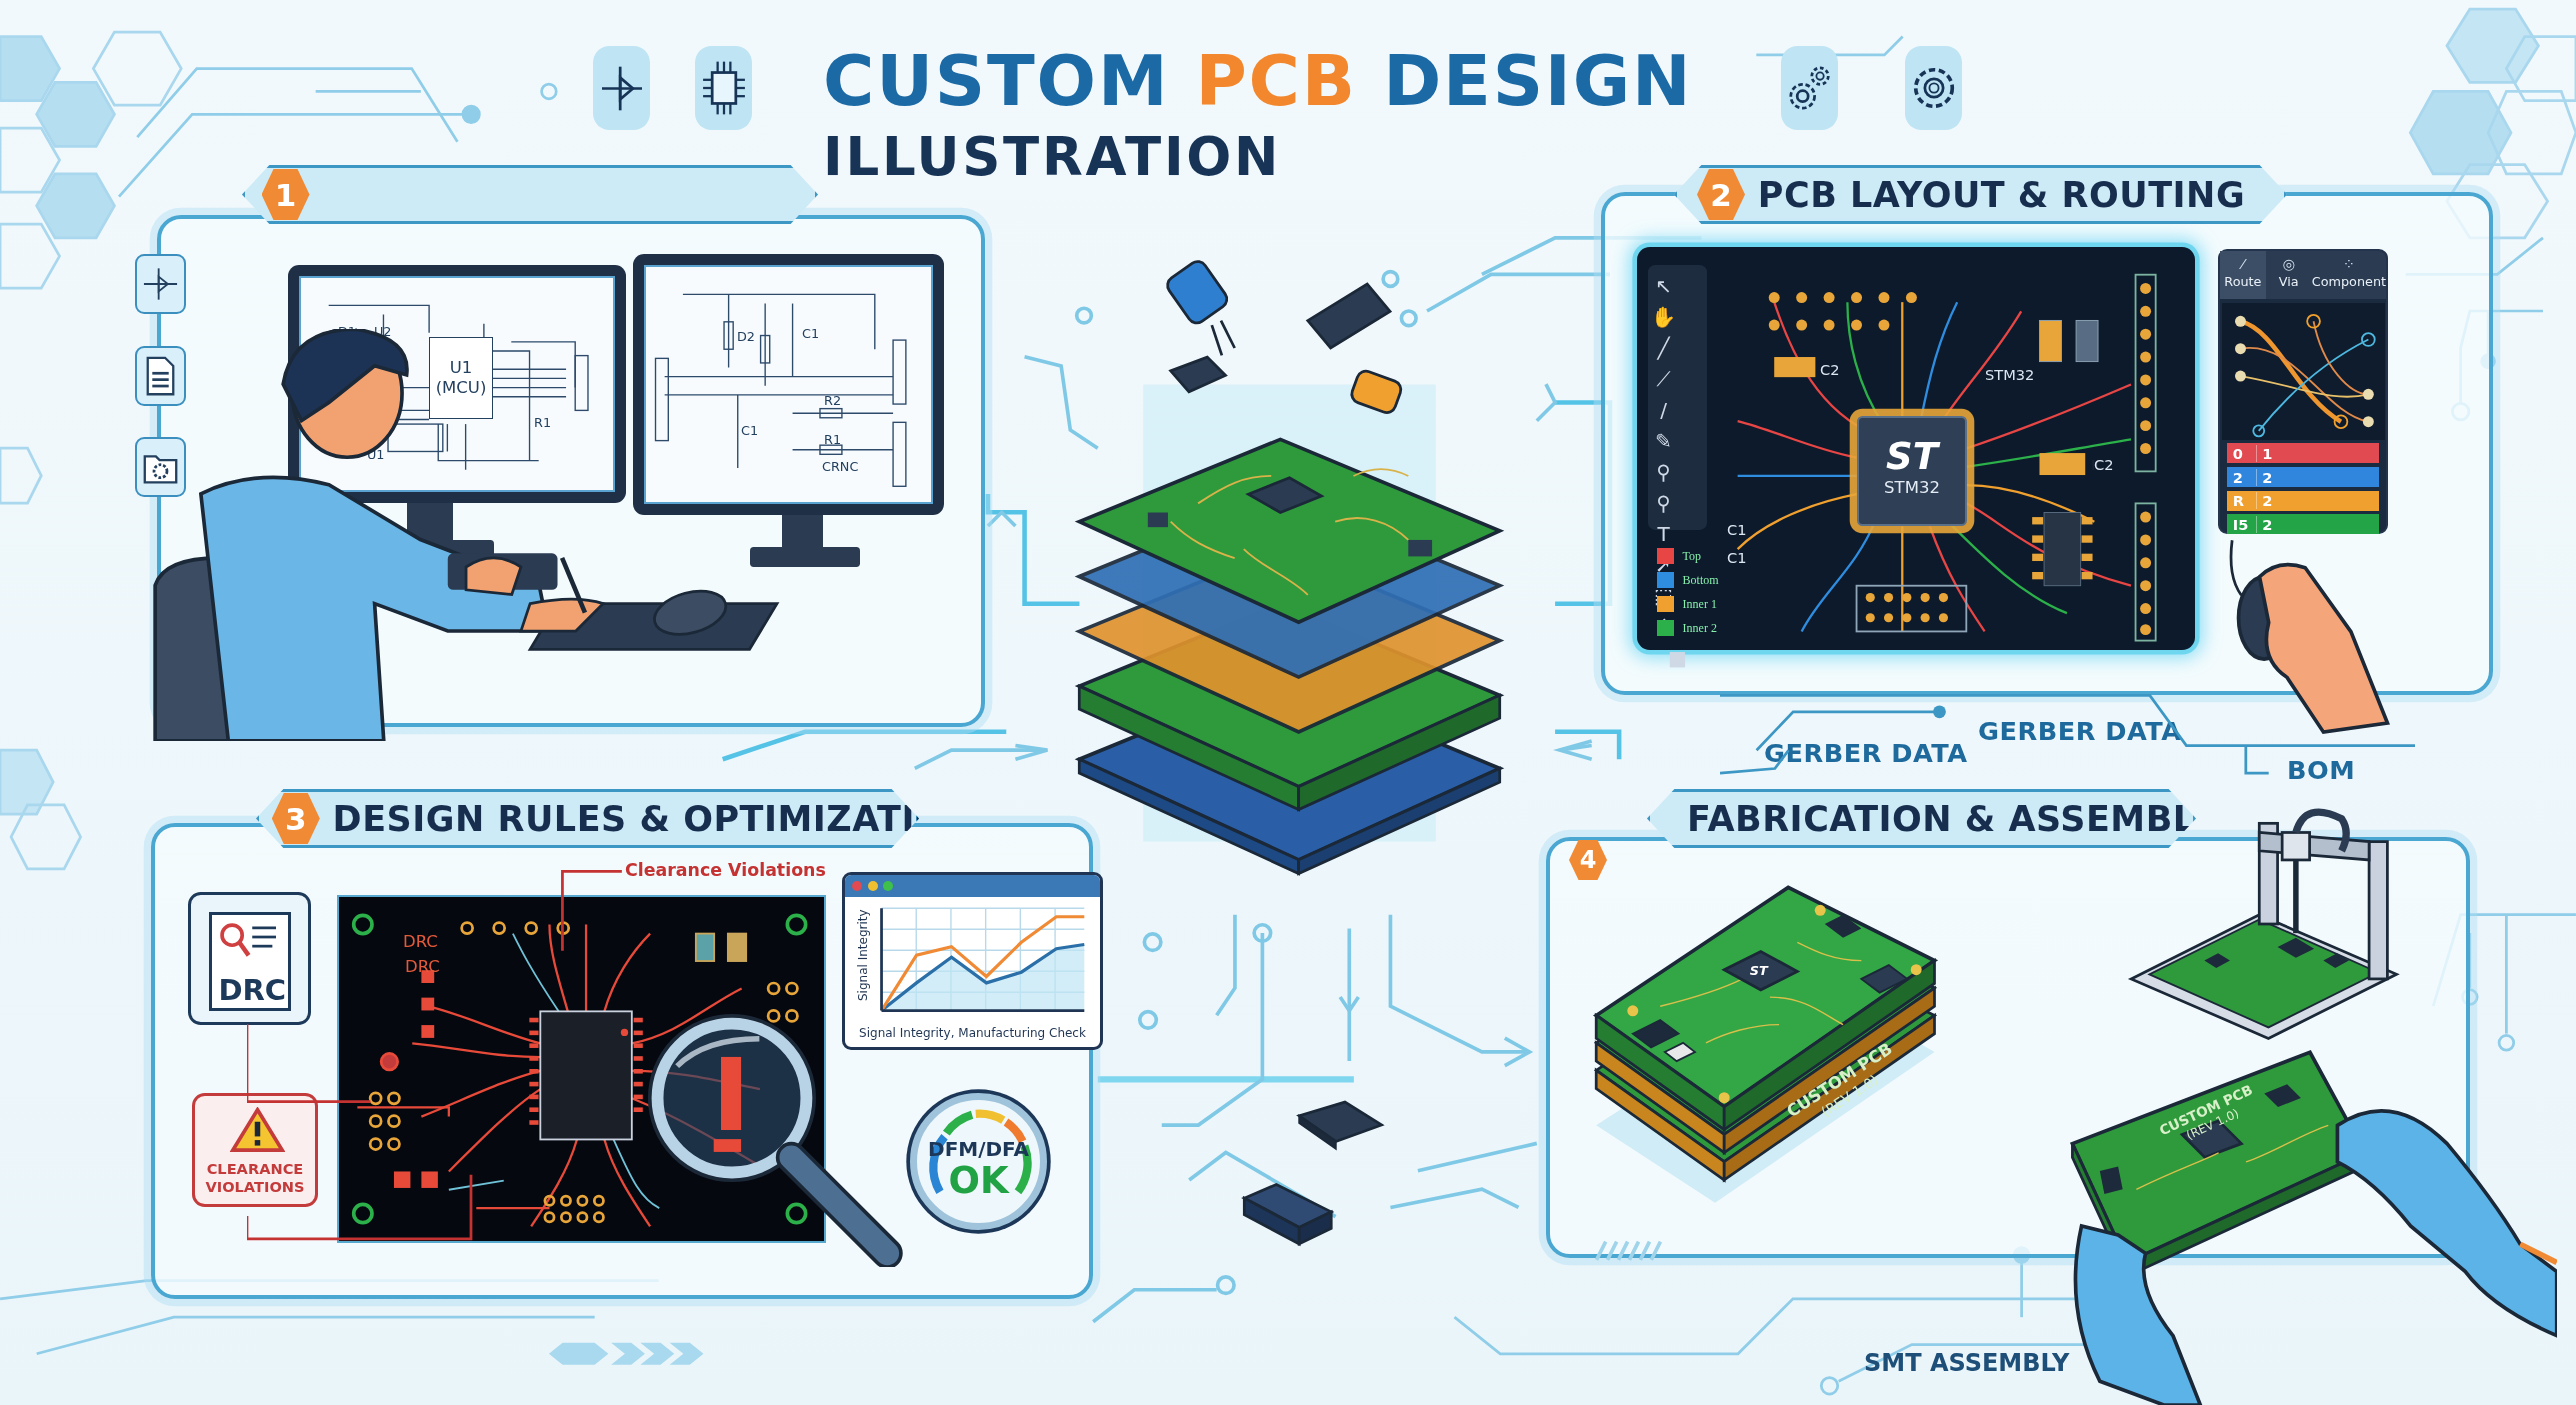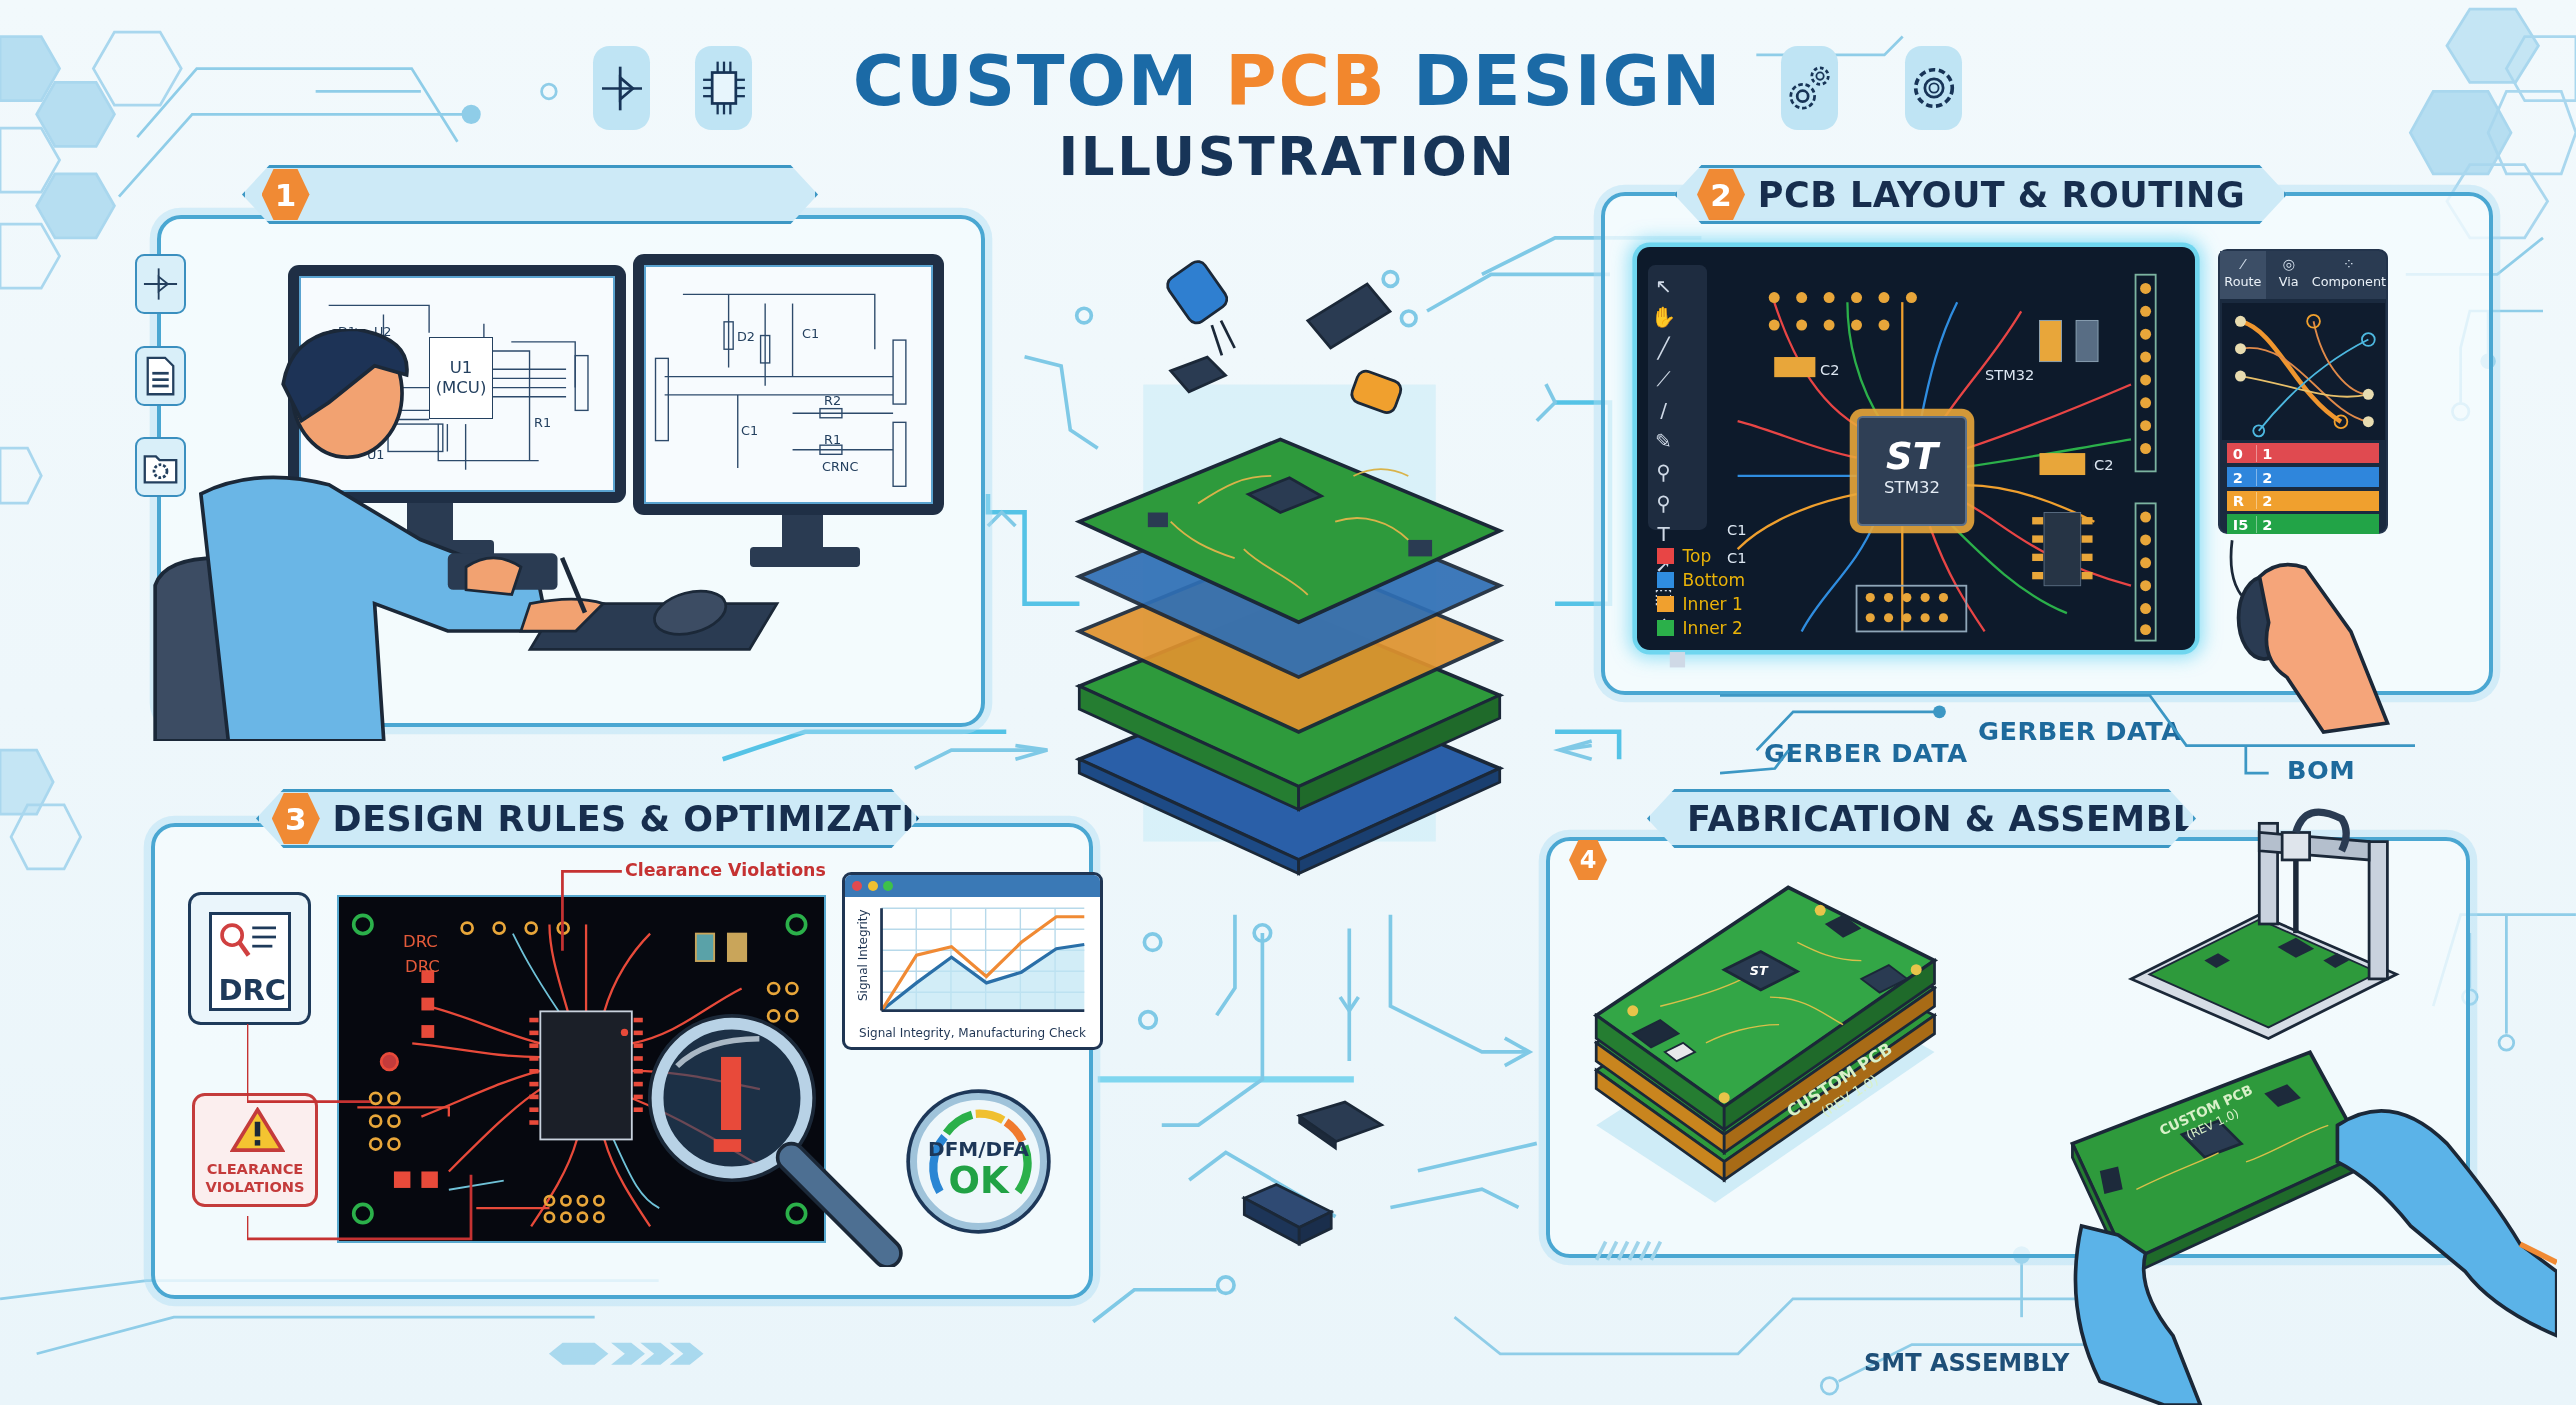--- a/index.html
+++ b/index.html
@@ -7,21 +7,21 @@
   body {
     background: linear-gradient(180deg, #f2f9fc 0%, #eaf5fa 100%);
     font-family: "DejaVu Sans", sans-serif;
     position: relative;
     color: #14304f;
   }
   .abs { position: absolute; }
   svg.bg { position: absolute; left: 0; top: 0; }
 
   
-  .title-wrap { position: absolute; left: 823px; top: 37px; width: 929px; text-align: center; }
+  .title-wrap { position: absolute; left: 823px; top: 37px; width: 929px; text-align: left; }
   .title-main {
     font-family: "DejaVu Sans", sans-serif; font-weight: bold; font-size: 70px;
     letter-spacing: 1.8px; color: #1b6aa6; line-height: 88px;
   }
   .title-main .accent { color: #f2872d; }
   .title-sub {
     font-family: "DejaVu Sans", sans-serif; font-weight: bold; font-size: 53px;
     letter-spacing: 2.7px; color: #173457; line-height: 64px;
   }
   .title-icon {
@@ -71,21 +71,21 @@
   }
   .sch-label { position: absolute; font-size: 12.8px; color: #24405f; }
 
   
   .pcb-editor {
     position: absolute; background: #0d1a2b; border-radius: 12.8px;
     box-shadow: 0 0 0 4.6px #6fd6ef, 0 0 16.5px 7.3px rgba(60, 200, 240, 0.55);
   }
   .toolbar-v { position: absolute; background: #1e2c40; border-radius: 7.3px; }
   .tool-btn { width: 31px; height: 31px; color: #cfd9e6; font-size: 20px; text-align: center; line-height: 31px; display: inline-block; }
-  .layer-legend { position: absolute; font-size: 17px; color: #eab308; }
+  .layer-legend { position: absolute; font-size: 12px; color: #86efac; font-family: Liberation Serif, serif; }
   .layer-legend .row { display: flex; align-items: center; height: 24px; }
   .layer-legend .sw { width: 16.5px; height: 16.5px; margin-right: 9.1px; }
   .chip-label { position: absolute; color: #dde7f2; font-size: 14.6px; }
 
   .route-panel {
     position: absolute; background: #1a2a3f; border: 2.7px solid #23344c; border-radius: 9.1px;
   }
   .rp-tabs { display: flex; height: 48px; background: #2a3b52; border-radius: 7.3px 7.3px 0 0; }
   .rp-tab { flex: 1; color: #e9f0f7; font-size: 12.8px; text-align: center; padding-top: 5.5px; line-height: 14.6px; }
   .rp-tab .ic { display: block; font-size: 14.6px; color: #cfdbe8; height: 18.3px; }

